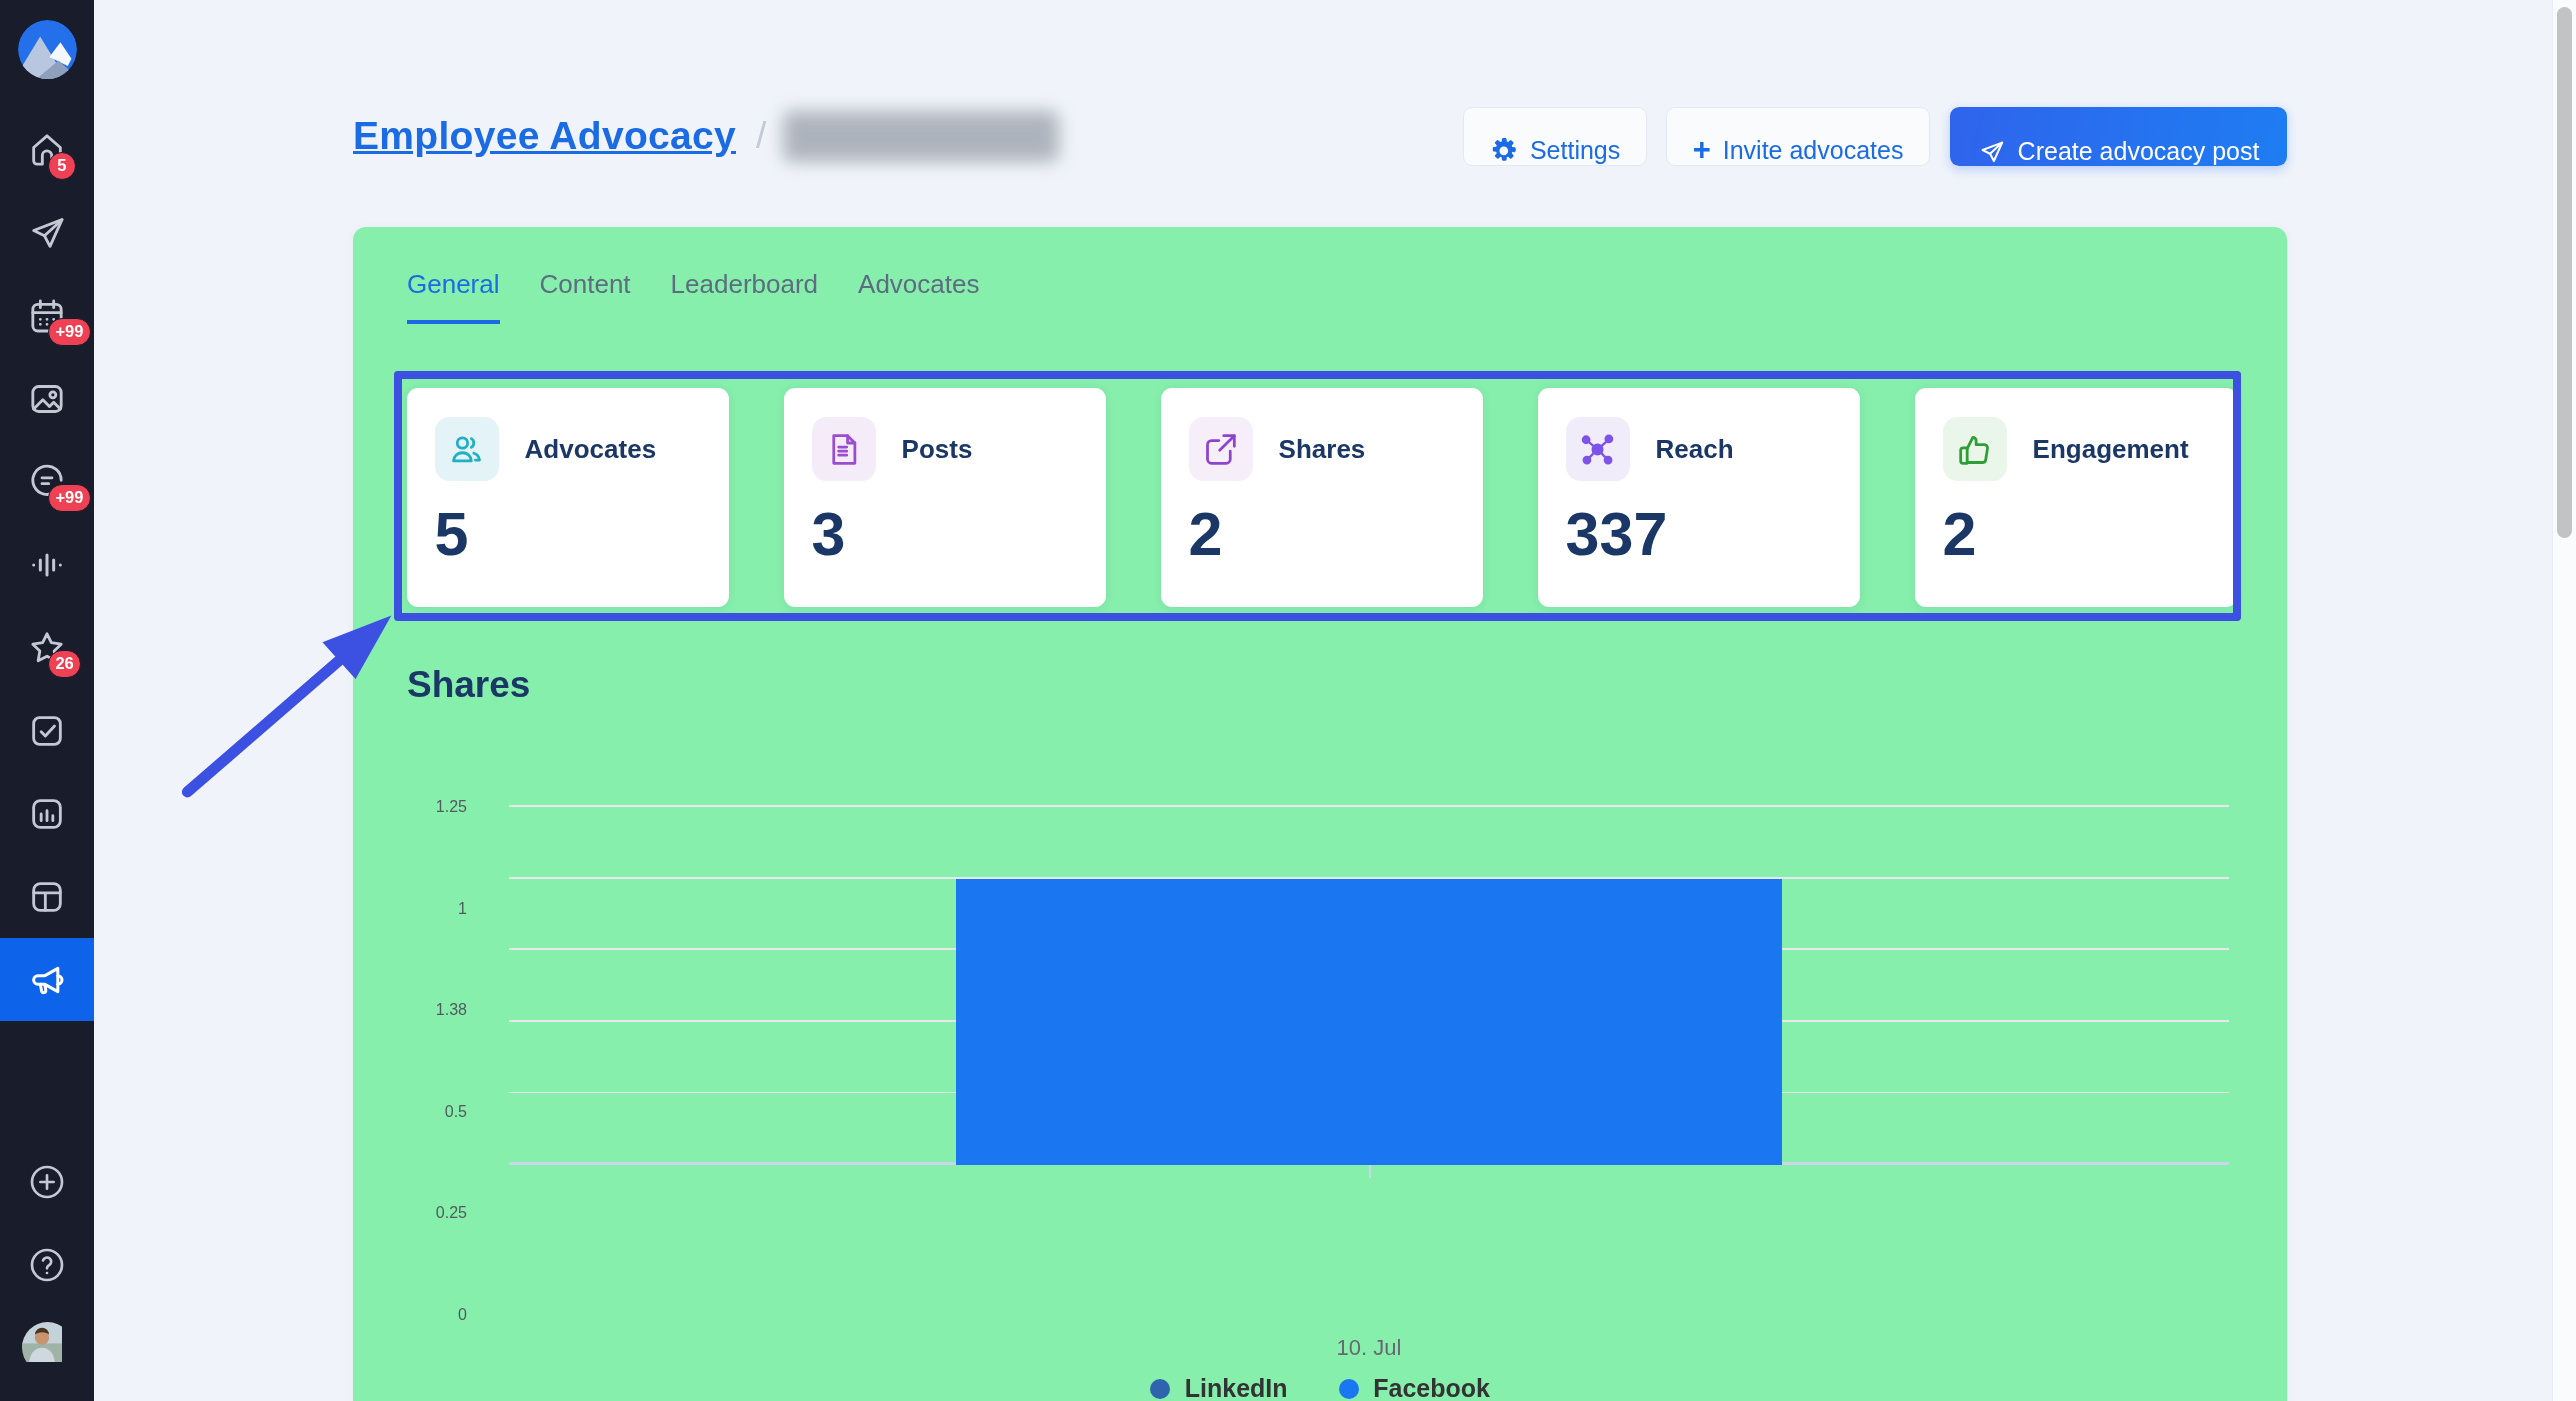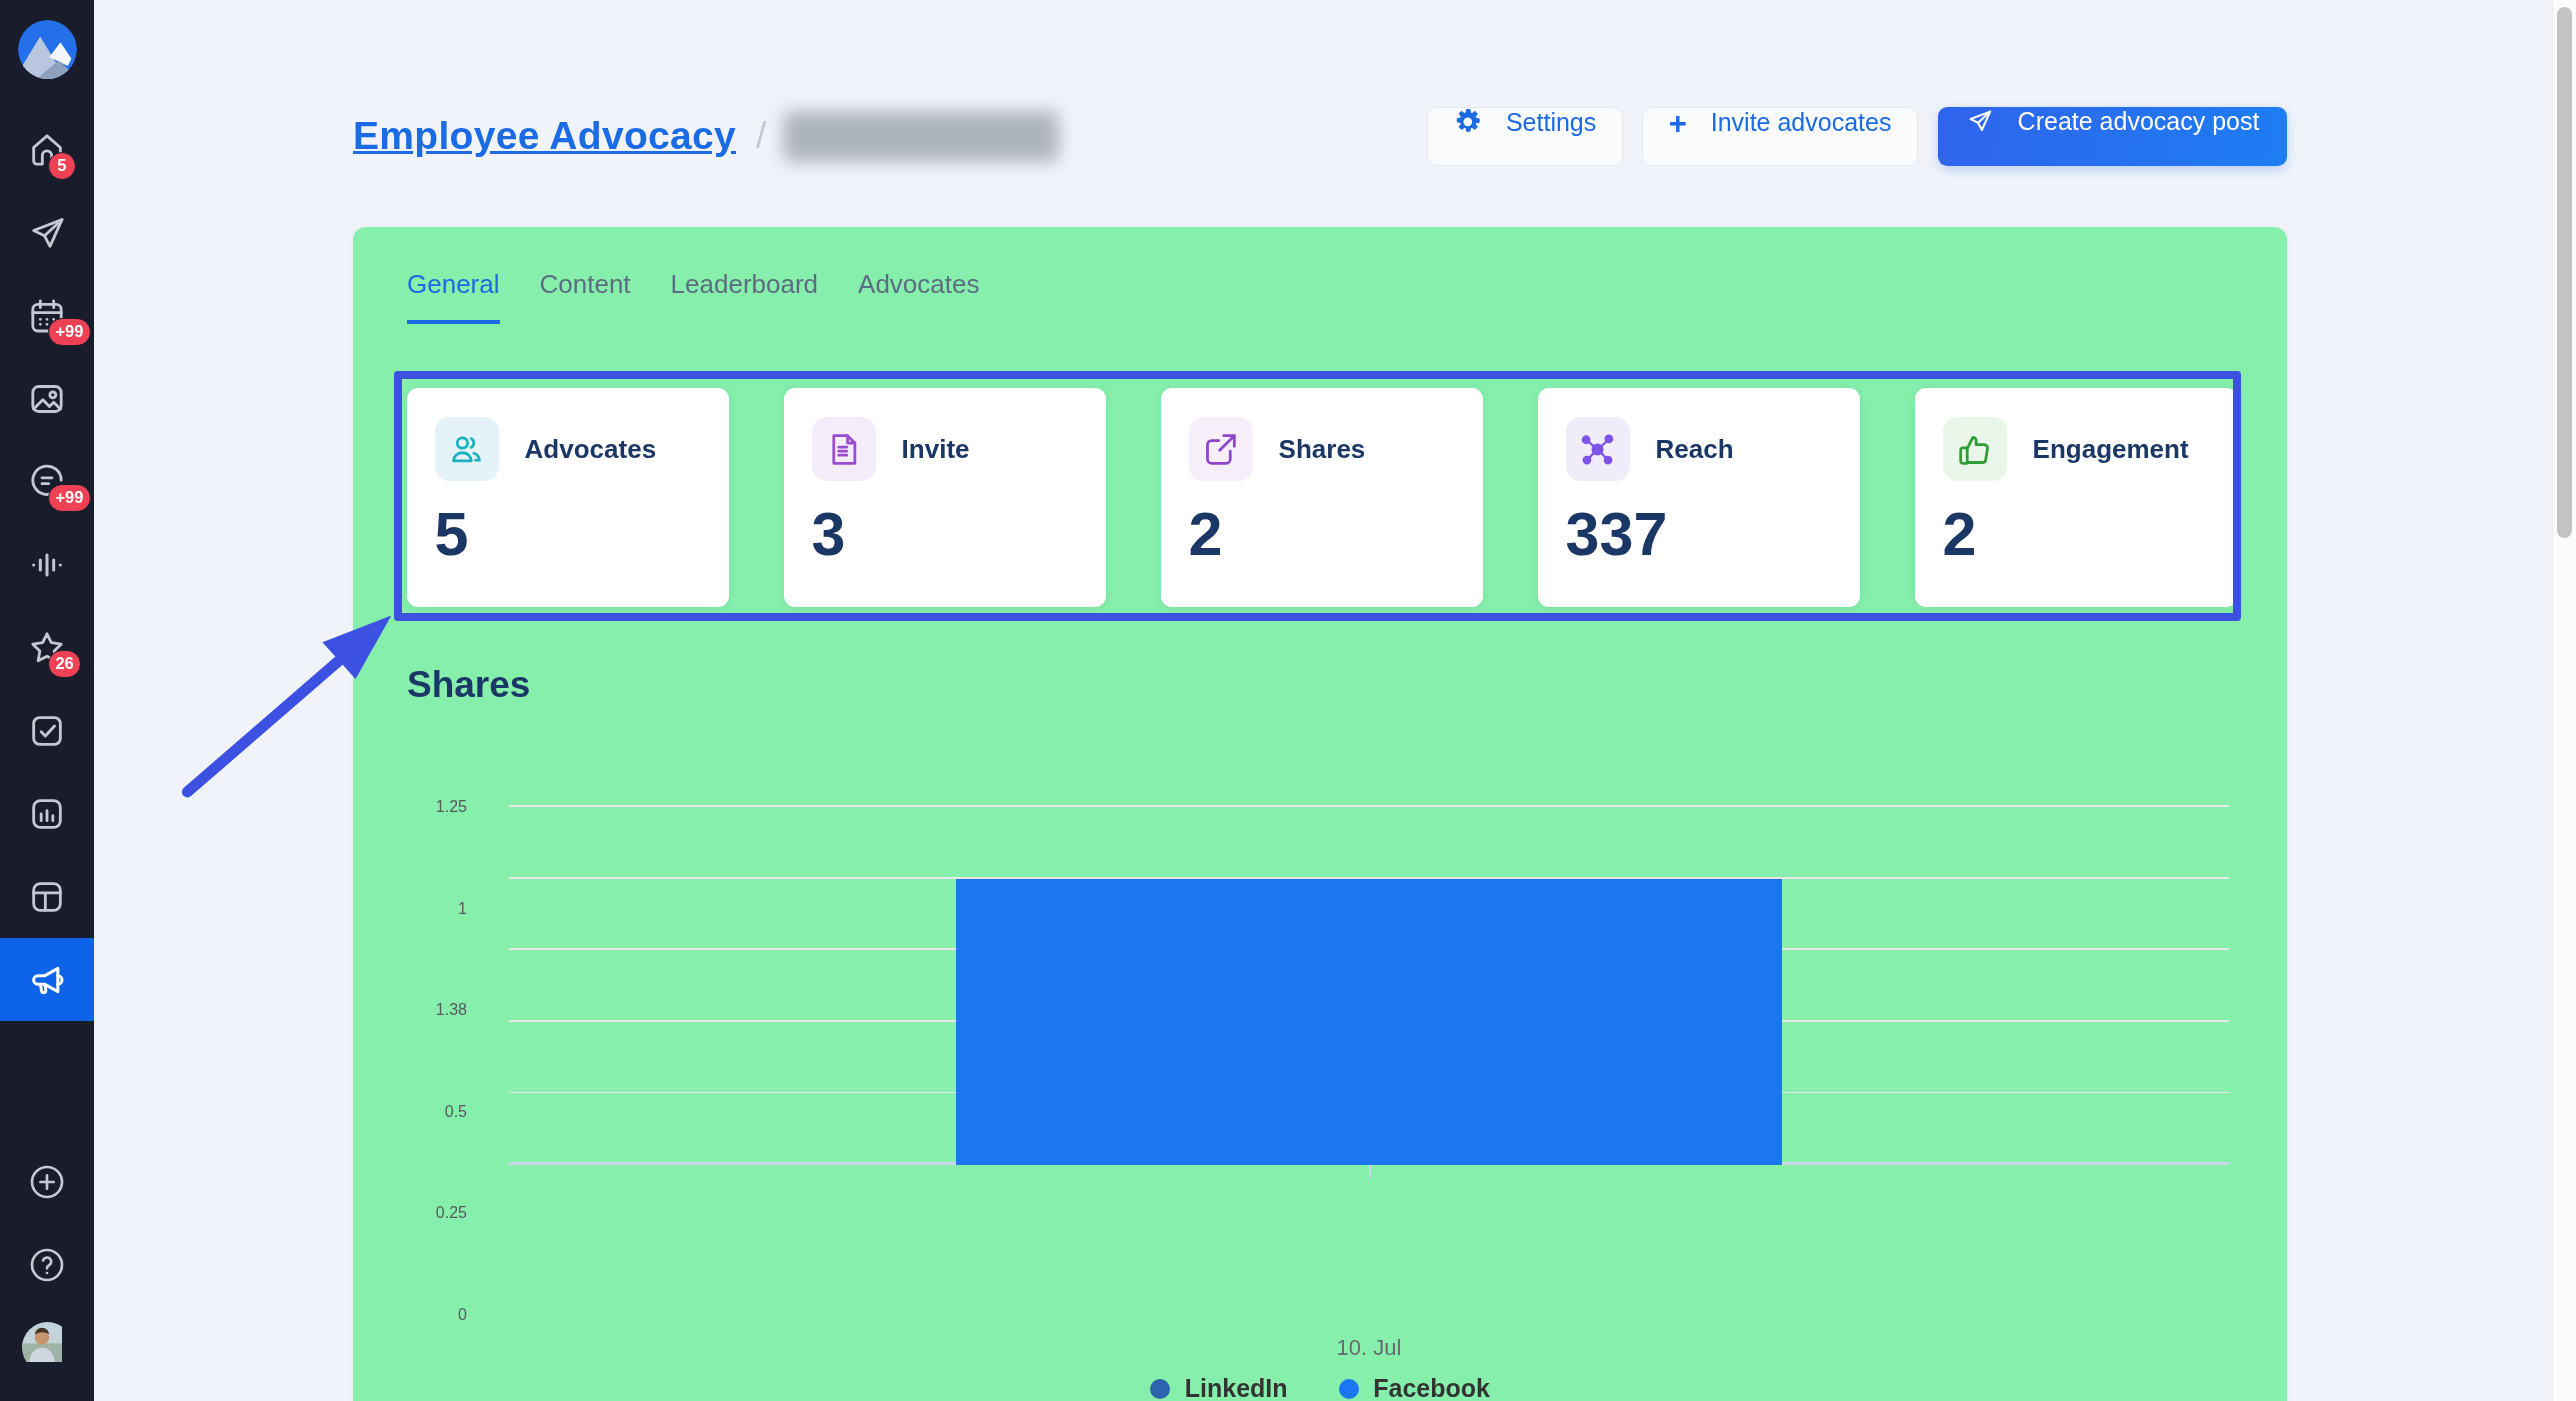--- a/index.html
+++ b/index.html
@@ -16,21 +16,21 @@
   .nav-badge { position:absolute; left:48px; top:44px; min-width:27.6px; height:27.6px; padding:0 6.4px; background:#ee4154; color:#fff; border-radius:14.7px; font-size:16.5px; font-weight:bold; display:flex; align-items:center; justify-content:center; border:1.8px solid #191c2b; }
   .nav-footer { position:absolute; top:1140px; left:0; width:94px; }
   .avatar-circle { width:51px; height:51px; border-radius:50%; overflow:hidden; }
 
   
   .header-row { position:absolute; left:353px; top:103px; width:1934px; height:66px; display:flex; align-items:center; z-index:10; }
   .page-title { font-size:39px; font-weight:bold; color:#1a6be4; letter-spacing:0.3px;text-decoration:underline; }
   .title-slash { font-size:37px; color:#c3cad6; margin:0 16.5px 0 20px; font-weight:300; }
   .blur-blob { width:276px; height:51px; background:#787f8c; opacity:.55; border-radius:7.3px; filter:blur(8.3px); }
   .header-spacer { flex:1; }
-  .btn { height:59px; display:flex; align-items:flex-start; gap:24px; border-radius:9.2px; font-size:25px; cursor:pointer; white-space:nowrap; }
+  .btn { height:59px; display:flex; align-items:flex-end; gap:12px; border-radius:9.2px; font-size:25px; cursor:pointer; white-space:nowrap; }
   .btn-light { background:rgba(255,255,255,.65); border:1.8px solid #e4e9f1; color:#1a6be4; padding:0 26px; }
   .btn-light + .btn-light { margin-left:18.4px; }
   .btn-primary { margin-left:20px; background:linear-gradient(100deg,#2f64ec,#1e7df2); color:#fff; padding:0 27.6px; border:none; box-shadow:0 3.7px 11px rgba(30,100,240,.25); }
   .btn svg { width:27.6px; height:27.6px; }
   .plus-glyph { font-size:31px; font-weight:bold; line-height:1; }
 
   
   .panel { position:absolute; left:353px; top:227px; width:1934px; height:1175px; background:#86efac; border-radius:13px 13px 0 0; box-shadow:0 1.8px 9.2px rgba(23,43,77,.05); z-index:5; }
 
   .tabs { position:absolute; left:54px; top:42px; display:flex; gap:40px; }
@@ -243,21 +243,21 @@
     </div>
     <div class="stat-card">
       <div class="stat-top">
         <div class="icon-tile" style="background: rgb(245, 236, 250); color: rgb(155, 77, 208);">
           <svg viewBox="0 0 24 24" fill="none" stroke="currentColor" stroke-width="1.7" stroke-linecap="round" stroke-linejoin="round">
               <path d="M6 3.5h8.5L19 8v12.5H6z"></path>
               <path d="M14.5 3.5V8H19"></path>
               <path d="M9 10.5h5M9 13h5M9 15.5h5"></path>
             </svg>
         </div>
-        <span class="stat-label">Invite</span>
+        <span class="stat-label">Posts</span>
       </div>
       <span class="stat-value">3</span>
     </div>
     <div class="stat-card">
       <div class="stat-top">
         <div class="icon-tile" style="background: rgb(246, 239, 250); color: rgb(142, 68, 204);">
           <svg viewBox="0 0 24 24" fill="none" stroke="currentColor" stroke-width="1.7" stroke-linecap="round" stroke-linejoin="round">
               <path d="M18 13v5a2.5 2.5 0 0 1-2.5 2.5h-9A2.5 2.5 0 0 1 4 18V9a2.5 2.5 0 0 1 2.5-2.5H11"></path>
               <path d="M14 3.5h6.5V10"></path>
               <path d="M20.5 3.5 11.5 12.5"></path>

